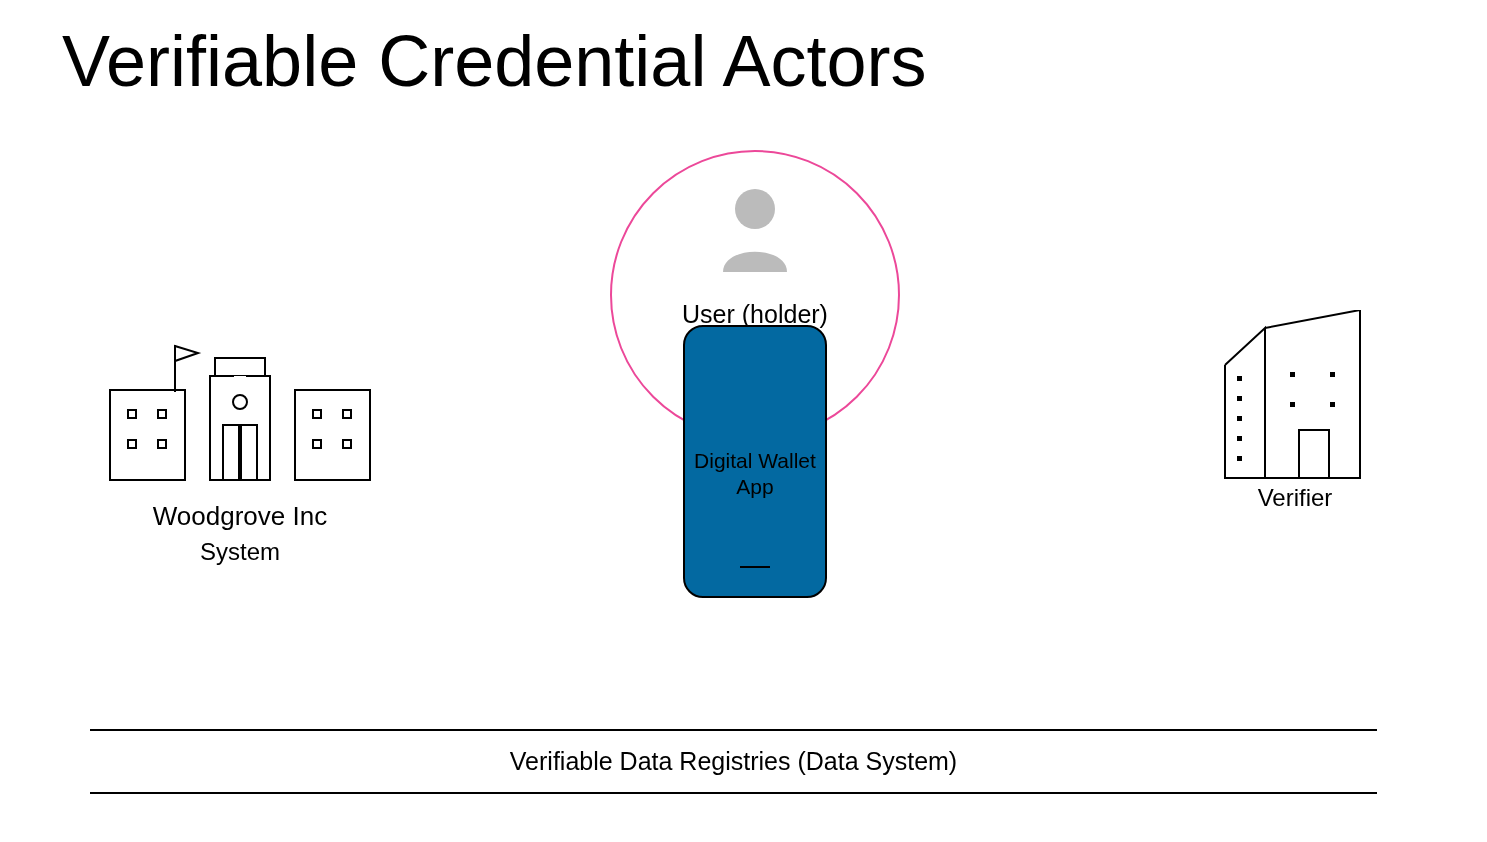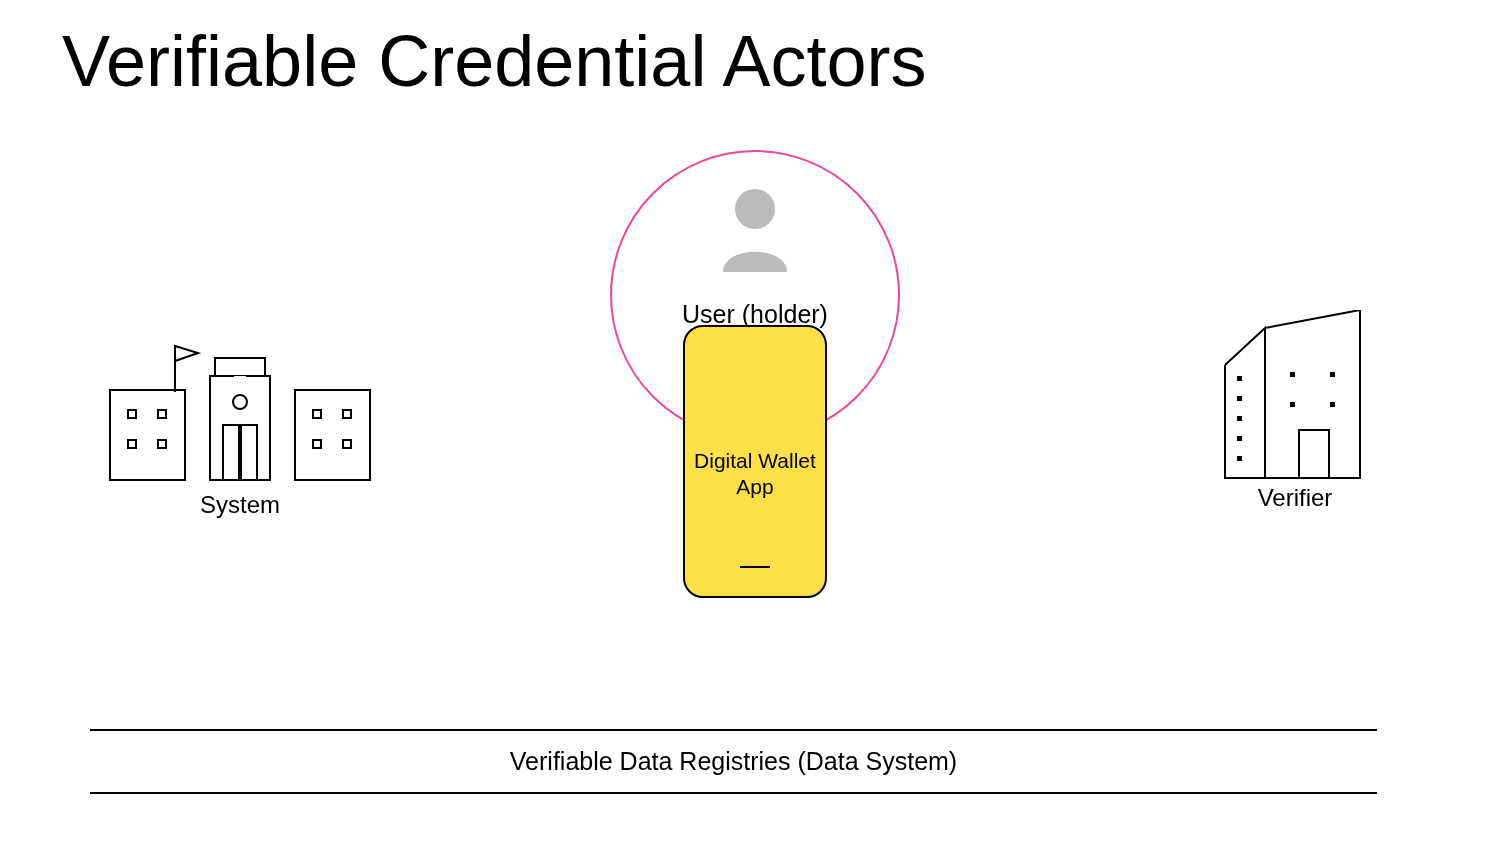--- a/index.html
+++ b/index.html
@@ -75,21 +75,21 @@
     }
     .phone {
       position: absolute;
       left: 50%;
       top: 175px;
       transform: translateX(-50%);
       width: 144px;
       height: 273px;
       border: 2px solid #000;
       border-radius: 20px;
-      background: #fde047;
+      background: #0369a1;
     }
     .wallet-label-1 {
       position: absolute;
       left: 0;
       right: 0;
       top: 122px;
       font-size: 21px;
       font-weight: 400;
       text-align: center;
     }
@@ -169,20 +169,21 @@
     <rect x="213" y="70" width="8" height="8" fill="none" stroke="#000" stroke-width="2"></rect>
     <rect x="243" y="70" width="8" height="8" fill="none" stroke="#000" stroke-width="2"></rect>
     <rect x="213" y="100" width="8" height="8" fill="none" stroke="#000" stroke-width="2"></rect>
     <rect x="243" y="100" width="8" height="8" fill="none" stroke="#000" stroke-width="2"></rect>
 
     <circle cx="140" cy="62" r="7" fill="none" stroke="#000" stroke-width="2"></circle>
 
     <rect x="123" y="85" width="16" height="55" fill="none" stroke="#000" stroke-width="2"></rect>
     <rect x="141" y="85" width="16" height="55" fill="none" stroke="#000" stroke-width="2"></rect>
   </svg>
+  <div class="issuer-name">Woodgrove Inc</div>
   <div class="issuer-role">System</div>
 </div>
 
 <div class="holder-block">
   <div class="holder-circle">
     <svg class="user-icon" width="80" height="85" viewBox="0 0 80 85">
       <circle cx="40" cy="22" r="20" fill="#BBBBBB"></circle>
       <path d="M 8 85 C 8 58, 72 58, 72 85 Z" fill="#BBBBBB"></path>
     </svg>
     <div class="user-holder-label">User (holder)</div>

